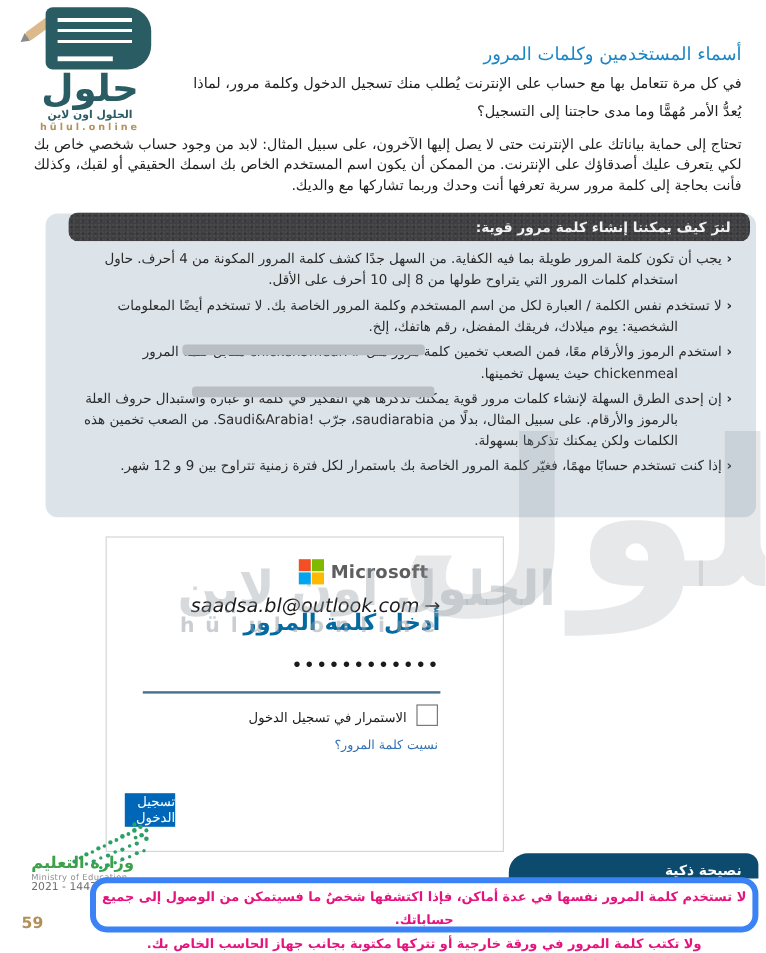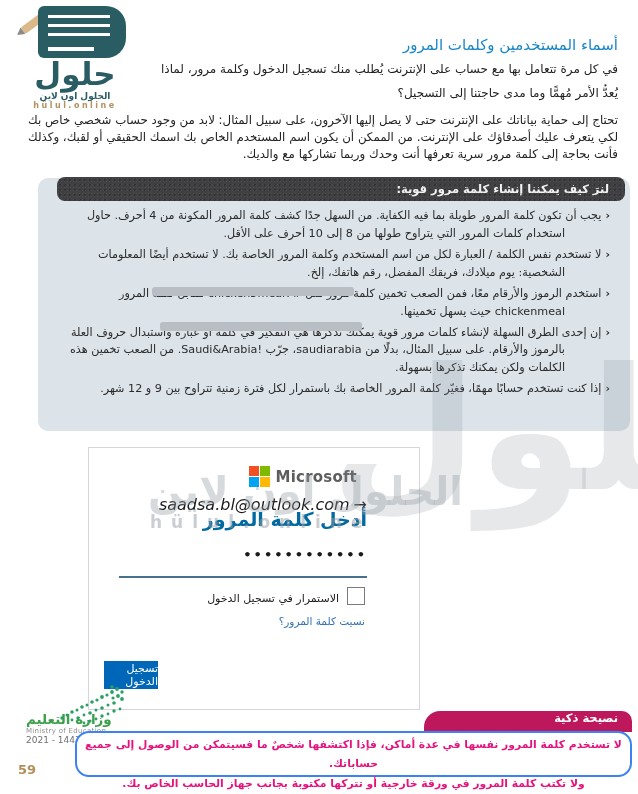--- a/index.html
+++ b/index.html
@@ -60,34 +60,34 @@
   .pw-heading{position:absolute;right:52px;top:60px;font-size:19px;font-weight:600;color:#0369a1;}
   .pw-dots{position:absolute;right:52px;top:99px;font-size:13px;font-weight:bold;
         letter-spacing:2px;color:#1b1b1b;}
   .pw-line{position:absolute;right:52px;left:30px;top:128px;border-top:2px solid #48708f;}
   .keep-row{position:absolute;right:54px;top:139px;display:flex;align-items:flex-end;gap:8px;}
   .cbx{width:16px;height:16px;border:1px solid #7a7a7a;background:#fff;display:inline-block;}
   .keep-label{font-size:11px;color:#1b1b1b;}
   .link{position:absolute;right:54px;font-size:10.5px;color:#3272b5;cursor:pointer;}
   .link-forgot{top:167px;text-align:right;}
   .link-hello{top:191px;}
-  .signin-btn{position:absolute;left:15px;top:213px;width:54px;height:28px;background:#0067b8;
+  .signin-btn{position:absolute;left:15px;top:213px;width:42px;height:28px;background:#0067b8;
         color:#fff;font-size:11px;display:flex;align-items:center;justify-content:center;cursor:pointer;}
   
   .moe-emblem{position:absolute;left:56px;top:684px;z-index:4;}
   .moe{position:absolute;left:26px;top:711px;width:100px;text-align:left;z-index:1;direction:rtl;}
   .moe-ar{font-size:13.5px;font-weight:bold;color:#3da04b;text-align:left;}
   .moe-en{font-size:7px;color:#8f8f8f;letter-spacing:.3px;direction:ltr;text-align:left;}
   .moe-yr{font-size:9px;color:#6f6f6f;direction:ltr;text-align:left;}
-  .tip-tab{position:absolute;right:6px;top:711px;width:208px;height:21px;background:#be185d;
+  .tip-tab{position:absolute;right:6px;top:711px;width:208px;height:21px;background:#0c4a6e;
         border-radius:16px 10px 0 0;color:#fff;font-size:11.5px;font-weight:bold;
-        display:flex;align-items:flex-start;z-index:5;}
+        display:flex;align-items:flex-end;z-index:5;}
   .tip-tab span{padding-right:14px;}
   .tip-box{position:absolute;right:6px;left:75px;top:731px;height:46px;background:#fff;
-        border:2px solid #3b82f6;border-radius:14px;box-sizing:border-box;z-index:5;
+        border:5px solid #3b82f6;border-radius:14px;box-sizing:border-box;z-index:5;
         color:#e5137d;font-size:10.8px;font-weight:bold;line-height:1.8;text-align:center;padding-top:2px;}
   .page-num{position:absolute;left:18px;top:762px;font-size:13px;font-weight:bold;color:#b28f58;z-index:6;}
 </style>
 </head>
 <body>
 
 <div class="page">
 
   <div class="hulul">
     <div class="pencil"></div>

